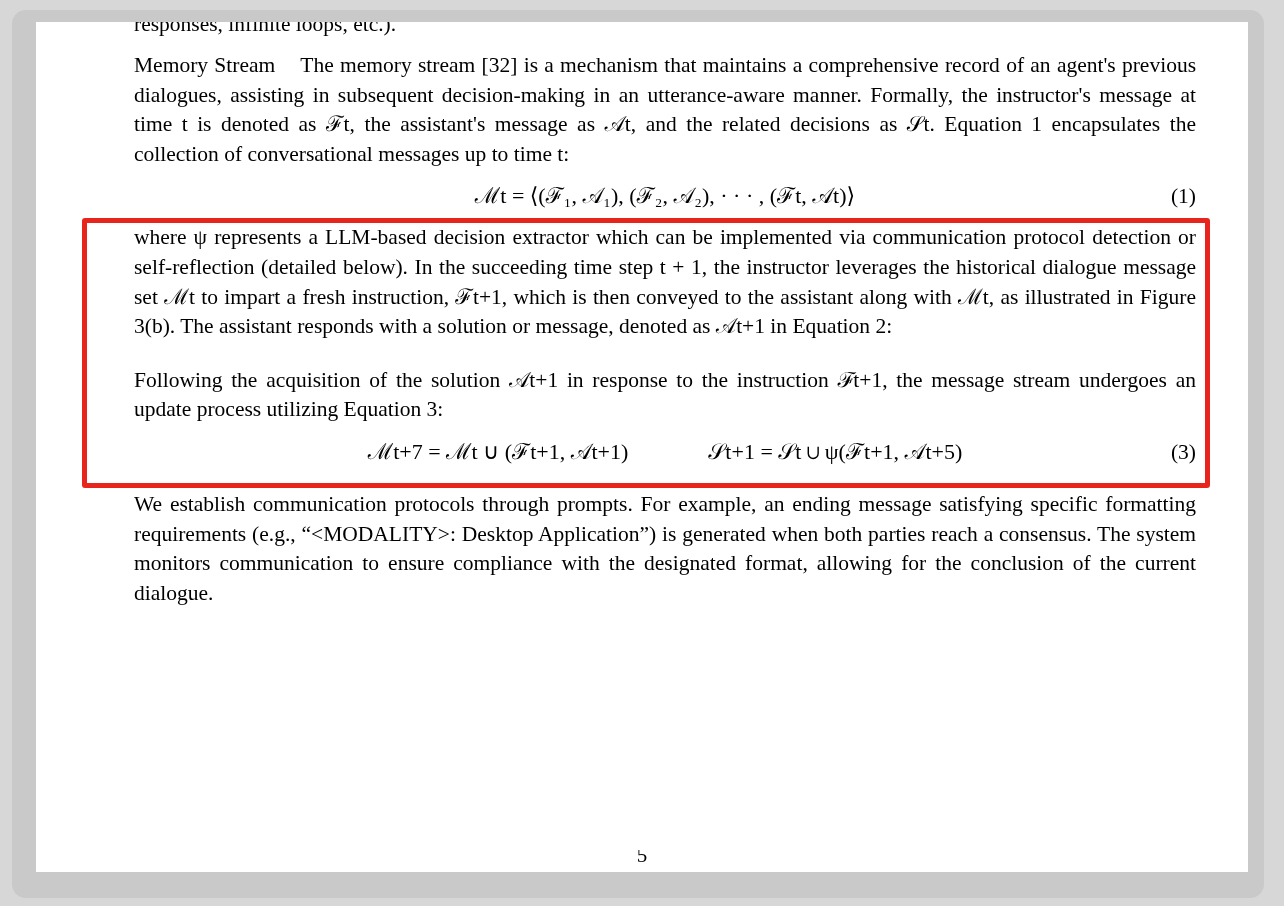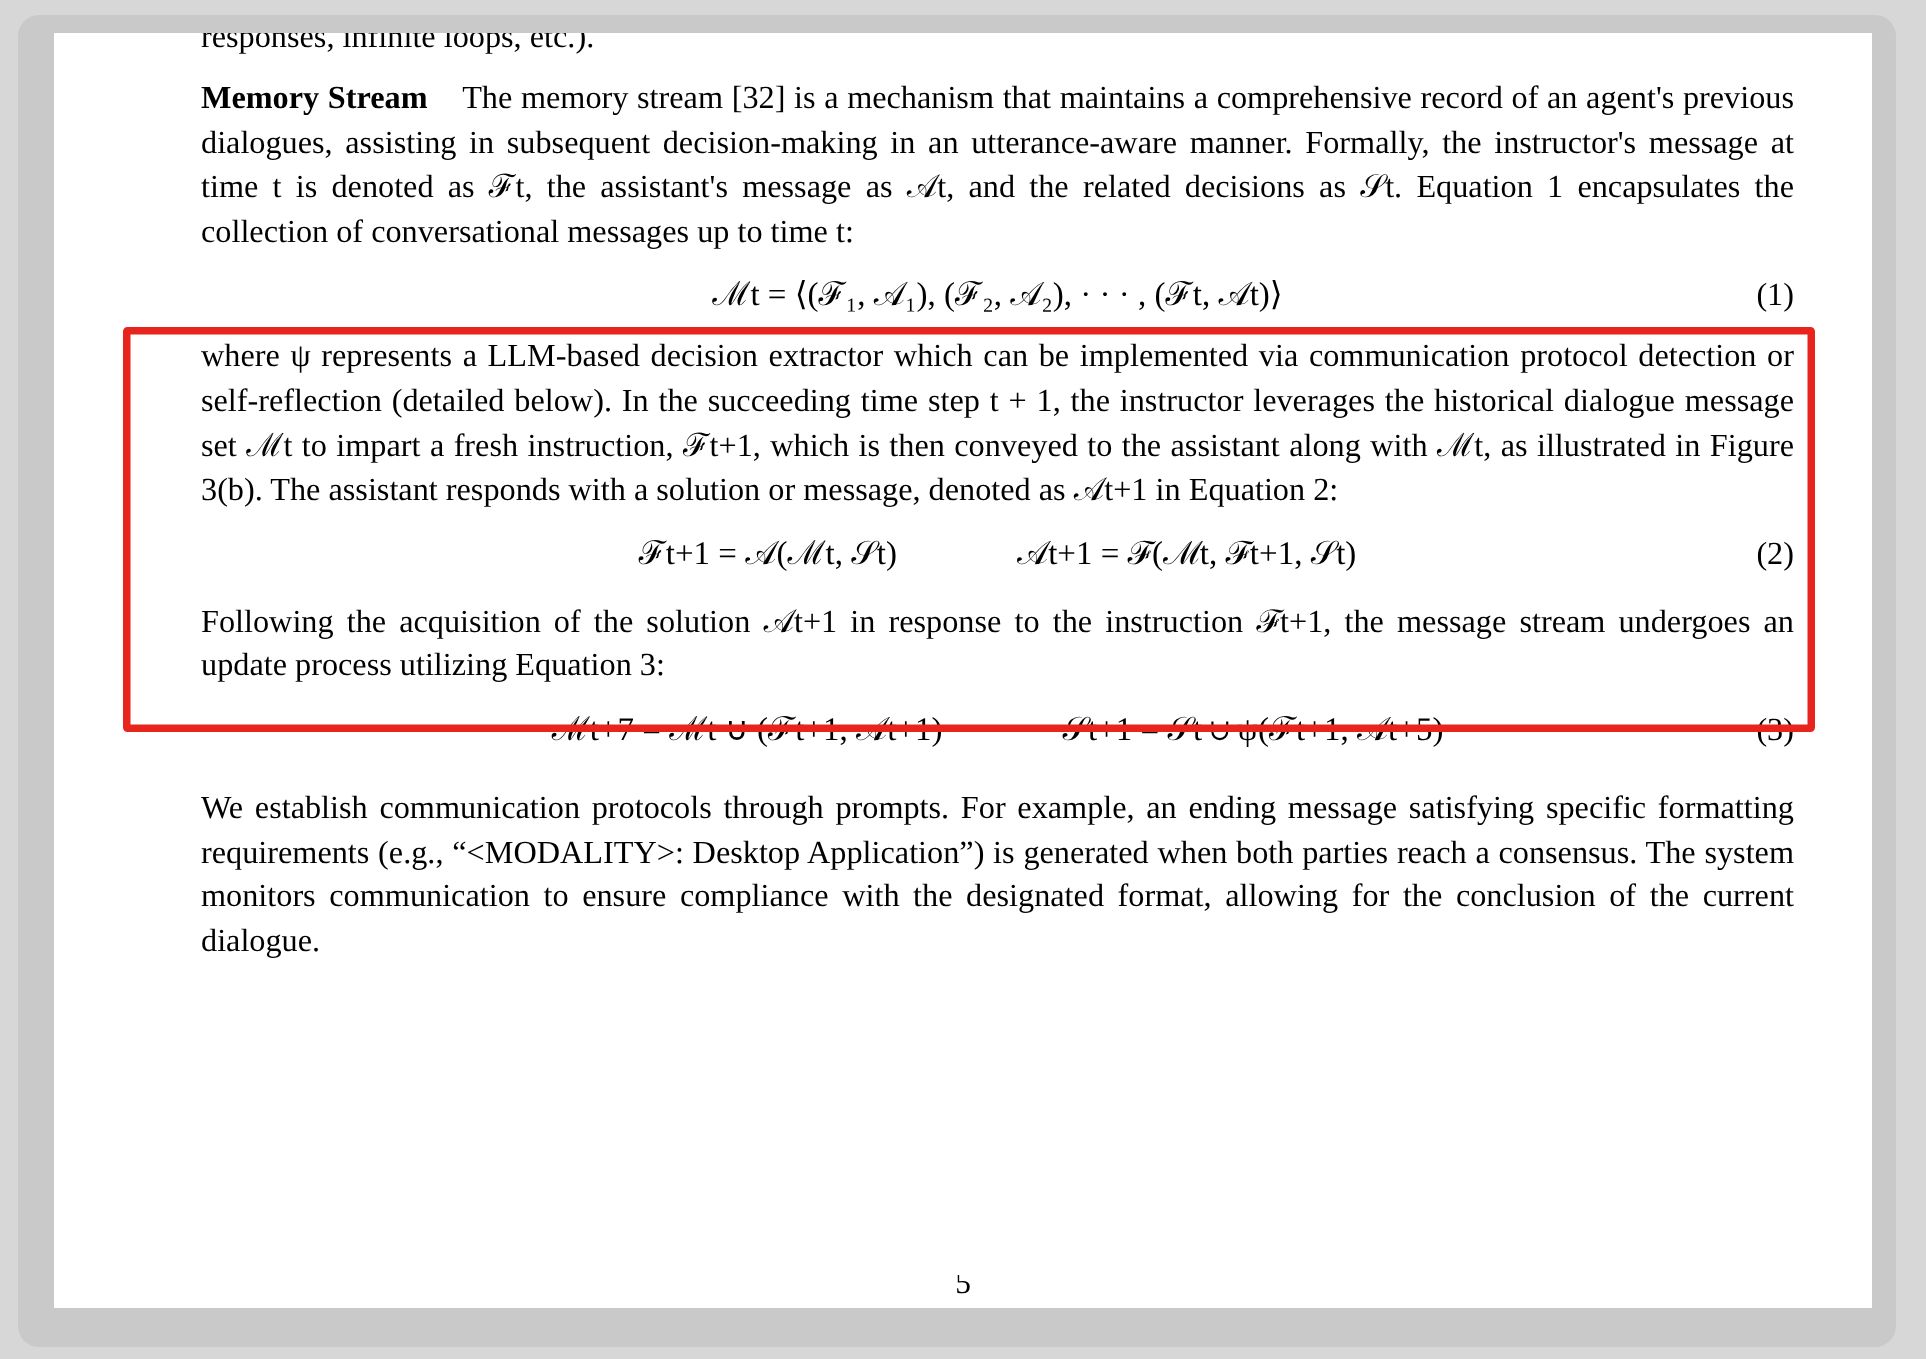--- a/index.html
+++ b/index.html
@@ -55,21 +55,21 @@
   .clip-top {
     height: 22px;
     overflow: hidden;
     position: relative;
   }
   .clip-top p {
     position: relative;
     top: -12px;
   }
   .runin {
-    font-weight: bold;
+    font-weight: normal;
   }
   .gap-small { height: 7px; }
   .gap-med { height: 14px; }
   .gap-eq { height: 10px; }
 
   .eqrow {
     display: flex;
     align-items: baseline;
     justify-content: center;
     position: relative;
@@ -141,27 +141,20 @@
       </div>
 
       <div class="gap-eq"></div>
 
       <p class="para">
         <span>where ψ represents a LLM-based decision extractor which can be implemented via communication protocol detection or self-reflection (detailed below). In the succeeding time step t + 1, the instructor leverages the historical dialogue message set ℳt to impart a fresh instruction, ℱt+1, which is then conveyed to the assistant along with ℳt, as illustrated in Figure 3(b). The assistant responds with a solution or message, denoted as 𝒜t+1 in Equation 2:</span>
       </p>
 
       <div class="gap-eq"></div>
 
-      <div class="eqrow">
-        <div class="eqbody">
-          <span>ℱt+1 = 𝒜(ℳt, 𝒮t)</span>
-          <span>𝒜t+1 = ℱ(ℳt, ℱt+1, 𝒮t)</span>
-        </div>
-        <span class="eqnum">(2)</span>
-      </div>
 
       <div class="gap-med"></div>
 
       <p class="para">
         <span>Following the acquisition of the solution 𝒜t+1 in response to the instruction ℱt+1, the message stream undergoes an update process utilizing Equation 3:</span>
       </p>
 
       <div class="gap-eq"></div>
 
       <div class="eqrow">

